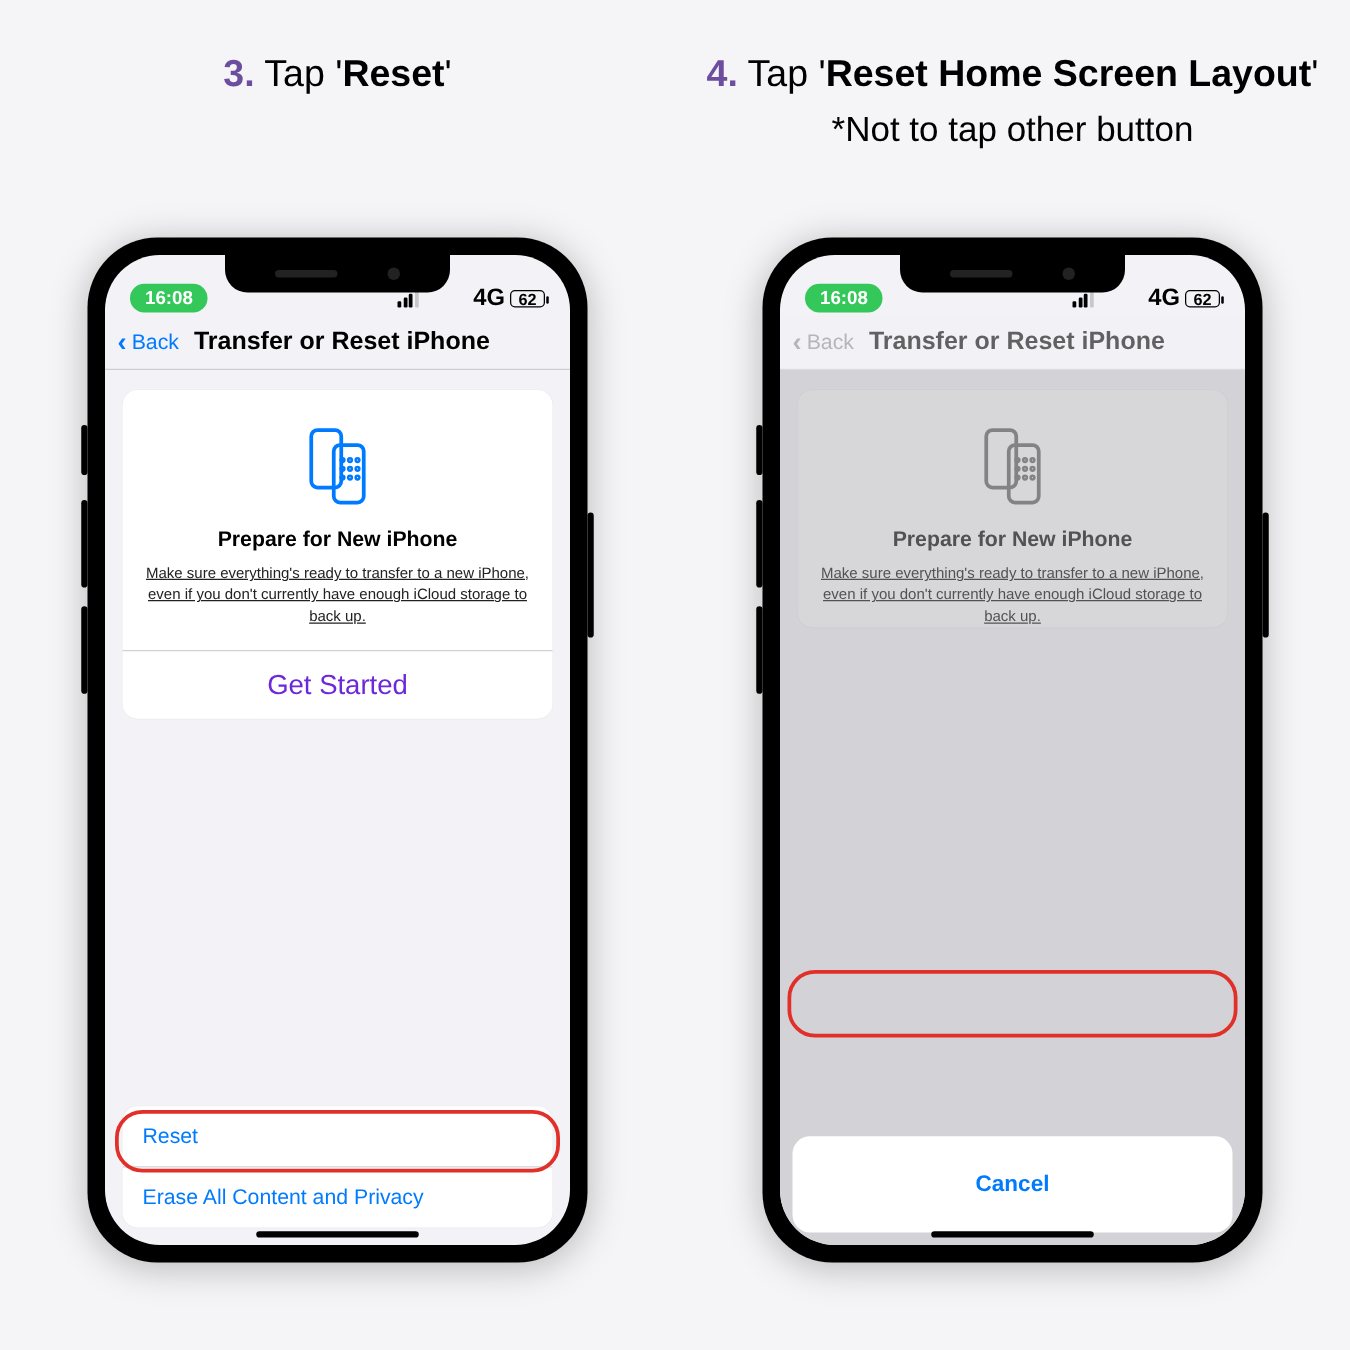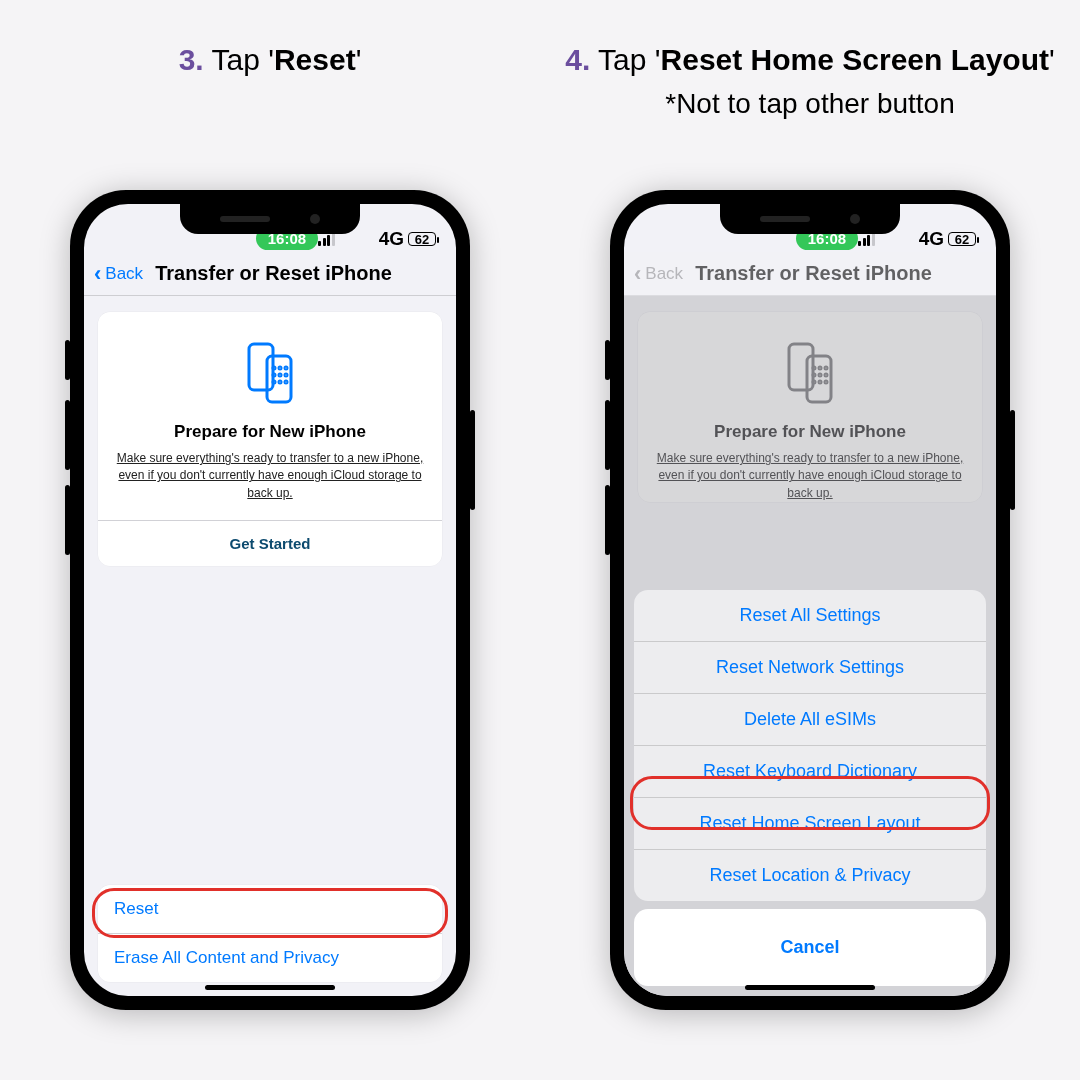--- a/index.html
+++ b/index.html
@@ -48,21 +48,21 @@
     border-bottom-left-radius: 18px;
     border-bottom-right-radius: 18px;
     z-index: 20;
     display:flex; align-items:center; justify-content:center; gap:40px;
   }
   .notch .speaker { width:50px; height:6px; background:#222; border-radius:3px;}
   .notch .cam { width:10px; height:10px; background:#222; border-radius:50%; }
 
   
   .statusbar {
-    height: 48px; display:flex; align-items:flex-end; justify-content:flex-end;
+    height: 48px; display:flex; align-items:flex-end; justify-content:space-between;
     padding: 0 20px 2px;
     font-size: 15px; font-weight:600;
   }
   .time-pill {
     background:#34c759; color:#fff; padding:3px 12px; border-radius:14px; font-size:15px; font-weight:600;
   }
   .status-right { display:flex; align-items:center; gap:4px; }
   .sig { display:flex; align-items:flex-end; gap:1.5px; }
   .sig span { width:3px; background:#000; border-radius:1px; }
   .sig span:nth-child(1){height:5px;} .sig span:nth-child(2){height:8px;}
@@ -92,21 +92,21 @@
   .card {
     background:#fff; border-radius:12px; padding:20px 14px 0; text-align:center;
     box-shadow: 0 0 0 0.5px rgba(0,0,0,0.04);
   }
   .card.dimmed { background:#eaeaec; }
   .iconwrap { margin:6px auto 14px; height:70px; display:flex; justify-content:center; }
   .card h3 { font-size:17px; font-weight:600; margin-bottom:8px; }
   .card p { font-size:12px; line-height:1.45; color:#222; padding:0 4px;text-decoration:underline; }
   .card.dimmed h3, .card.dimmed p { color:#5a5a5e; }
   .card hr { border:none; border-top:0.5px solid #d1d1d6; margin:18px -14px 0; }
-  .getstarted { color:#0c4a6e; font-size:15px; font-weight:700; padding:14px 0; }
+  .getstarted { color:#6d28d9; font-size:22px; font-weight:400; padding:14px 0; }
 
   
   .bottom-list {
     position:absolute; bottom:14px; left:14px; right:14px;
     background:#fff; border-radius:12px; overflow:hidden;
     box-shadow: 0 0 0 0.5px rgba(0,0,0,0.04);
   }
   .bottom-list .row {
     padding:14px 16px; font-size:17px; color:#007aff; text-align:left;
     border-top:0.5px solid #d1d1d6;
@@ -290,28 +290,20 @@
                 </g>
               </svg>
             </div>
             <h3>Prepare for New iPhone</h3>
             <p>Make sure everything's ready to transfer to a new iPhone, even if you don't currently have enough iCloud storage to back up.</p>
           </div>
 
           <div class="overlay"></div>
 
           <div class="sheet">
-            <div class="sheet-group">
-              <div class="sheet-item">Reset All Settings</div>
-              <div class="sheet-item">Reset Network Settings</div>
-              <div class="sheet-item">Delete All eSIMs</div>
-              <div class="sheet-item">Reset Keyboard Dictionary</div>
-              <div class="sheet-item">Reset Home Screen Layout</div>
-              <div class="sheet-item">Reset Location &amp; Privacy</div>
-            </div>
             <div class="sheet-cancel">Cancel</div>
           </div>
 
           <div class="ring" style="left:6px; right:6px; bottom:166px; height:54px;"></div>
           <div class="homebar"></div>
         </div>
       </div>
     </div>
   </div>
 </div>

